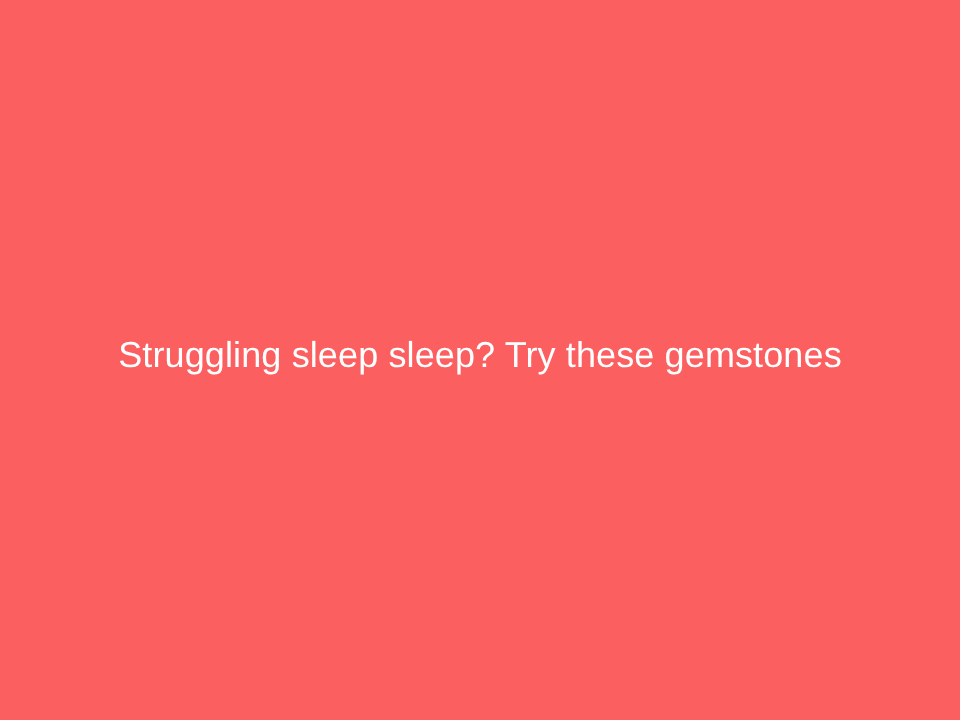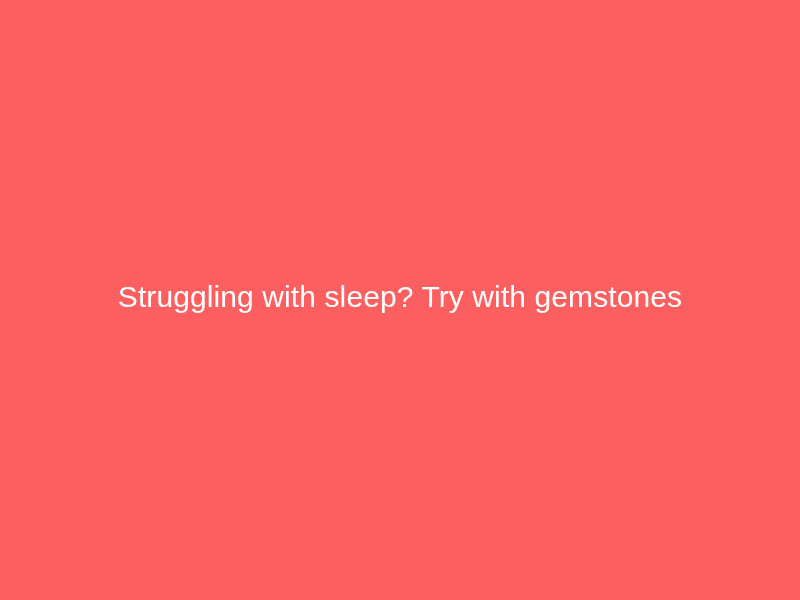--- a/index.html
+++ b/index.html
@@ -52,15 +52,15 @@
     white-space: nowrap;
     -webkit-font-smoothing: antialiased;
     transform: translateY(-3px);
   }
 </style>
 </head>
 <body>
 
 <div id="card" style="background: rgb(252, 95, 95);">
   <div id="headline-wrap">
-    <h1 id="headline" style="color: rgb(255, 255, 255);">Struggling with sleep? Try with gemstones</h1>
+    <h1 id="headline" style="color: rgb(255, 255, 255);">Struggling sleep sleep? Try these gemstones</h1>
   </div>
 </div>
 
 </body></html>

